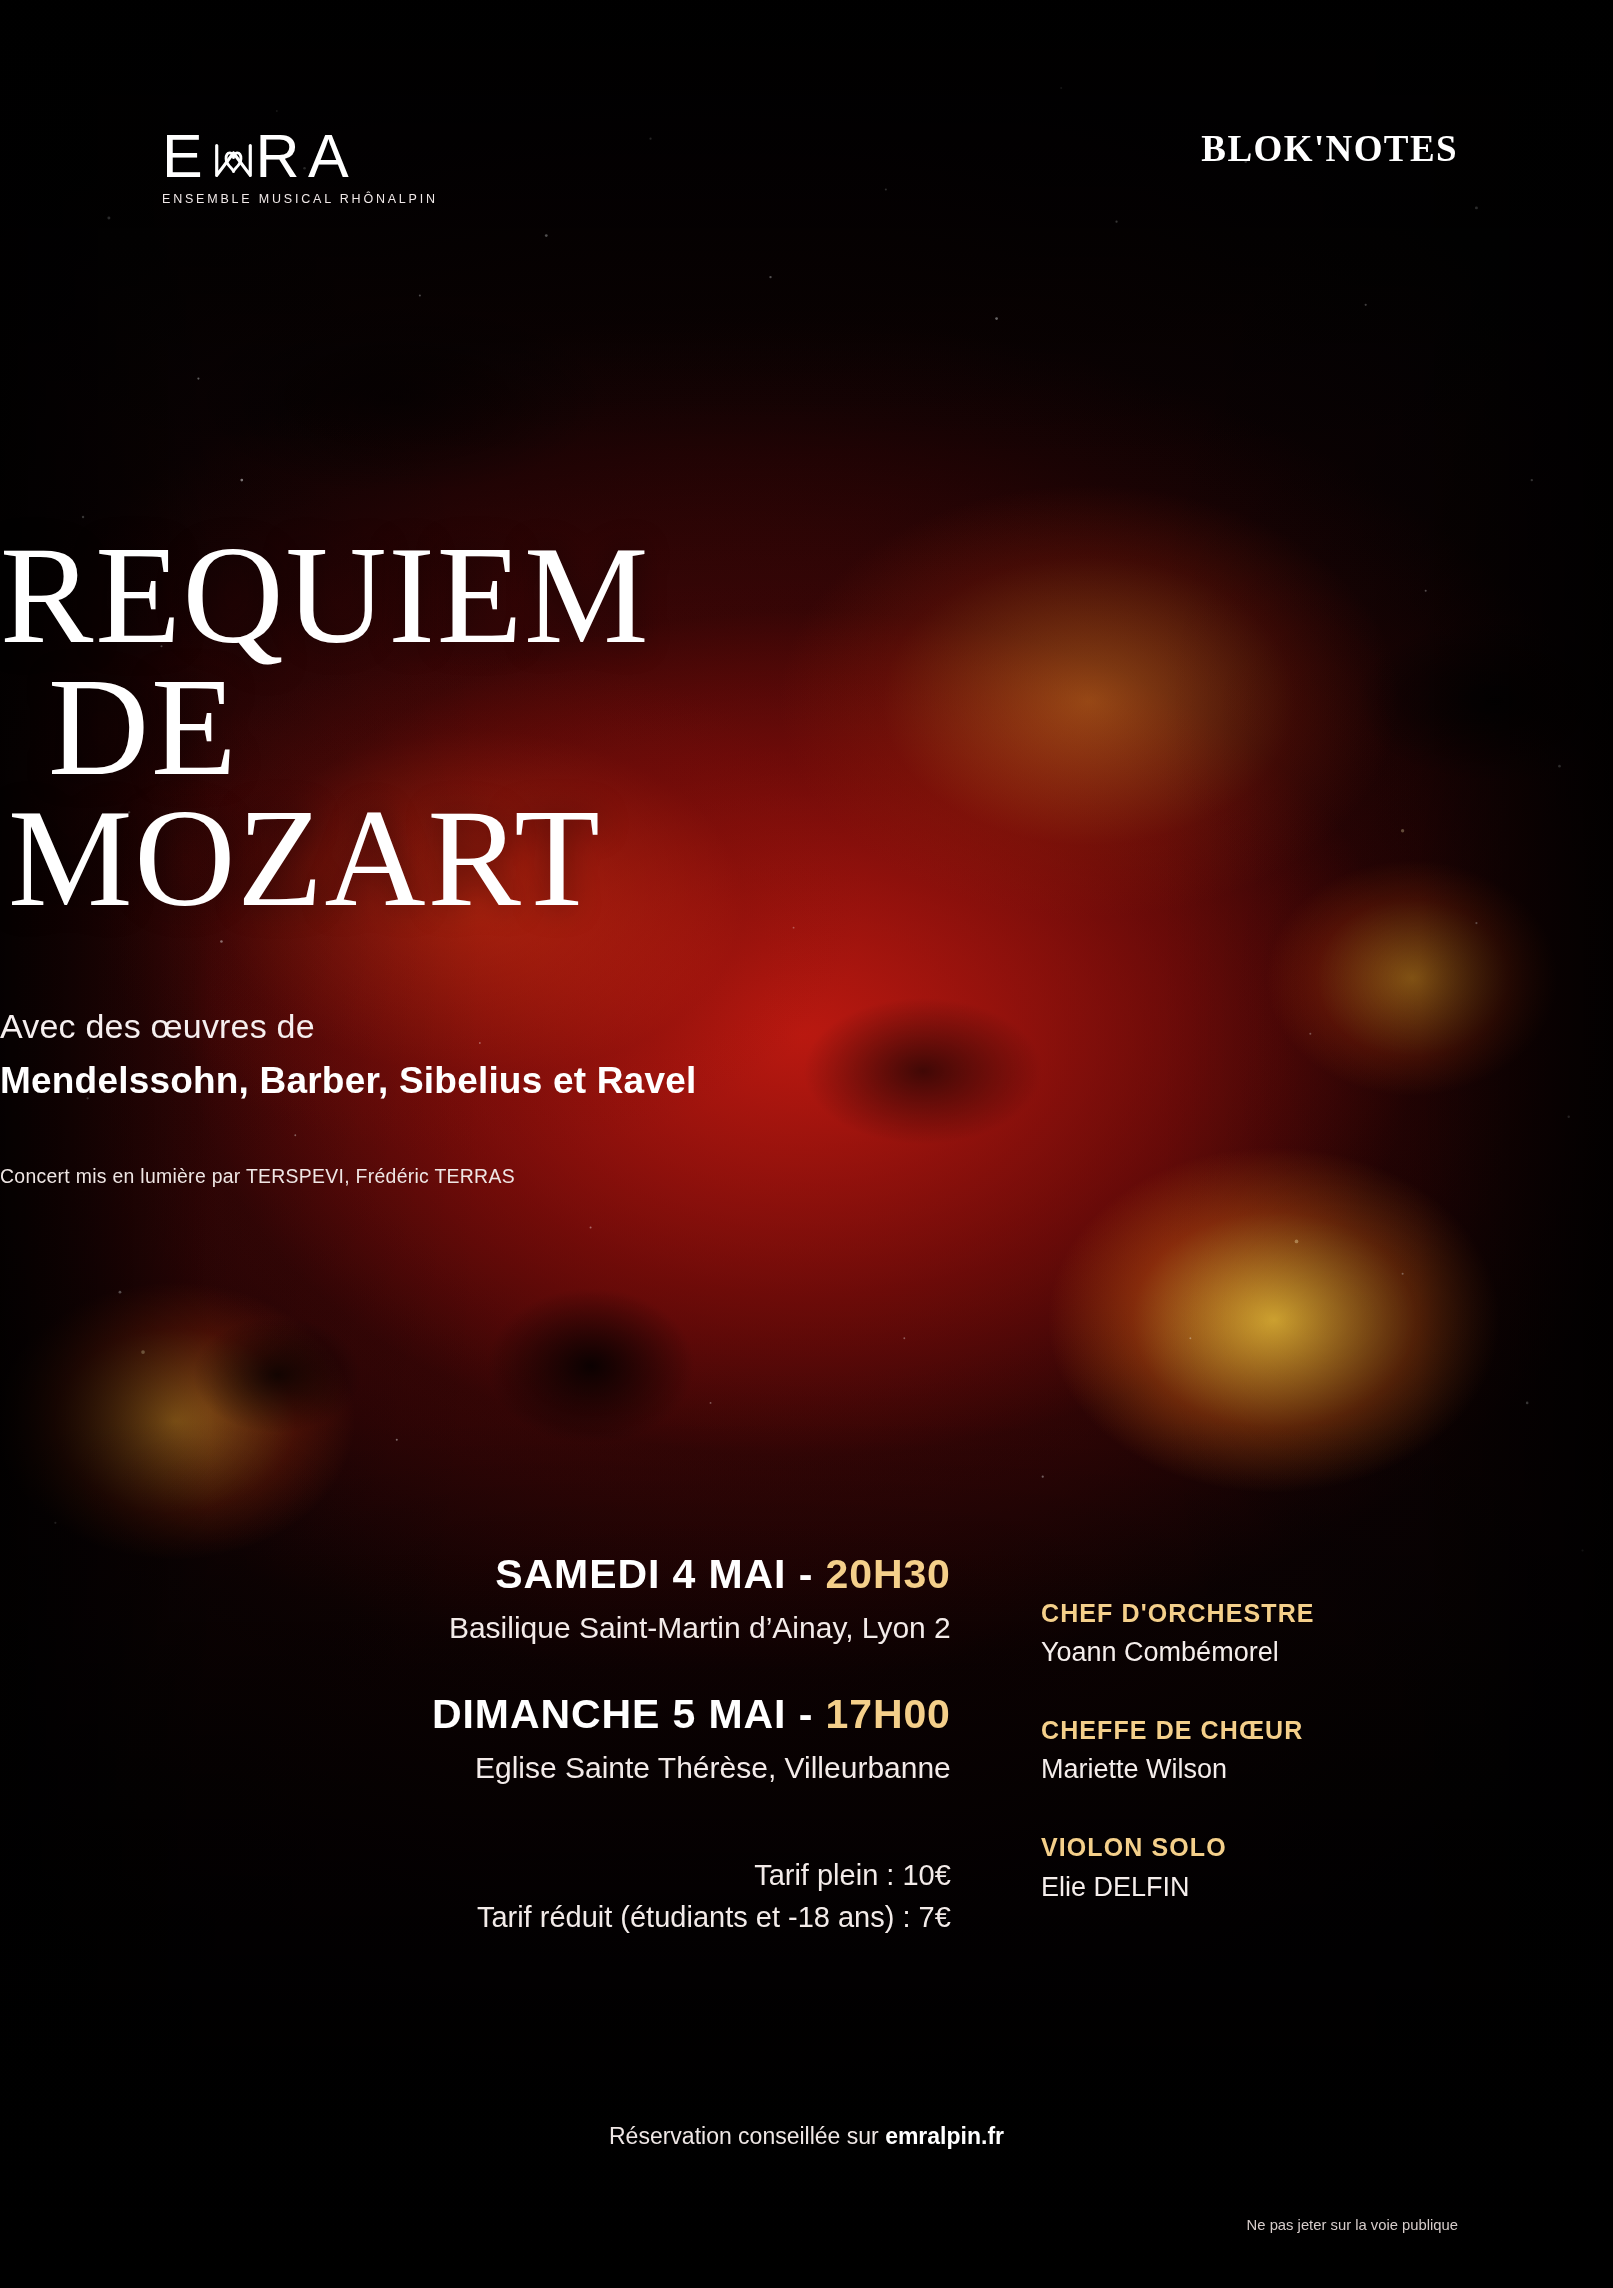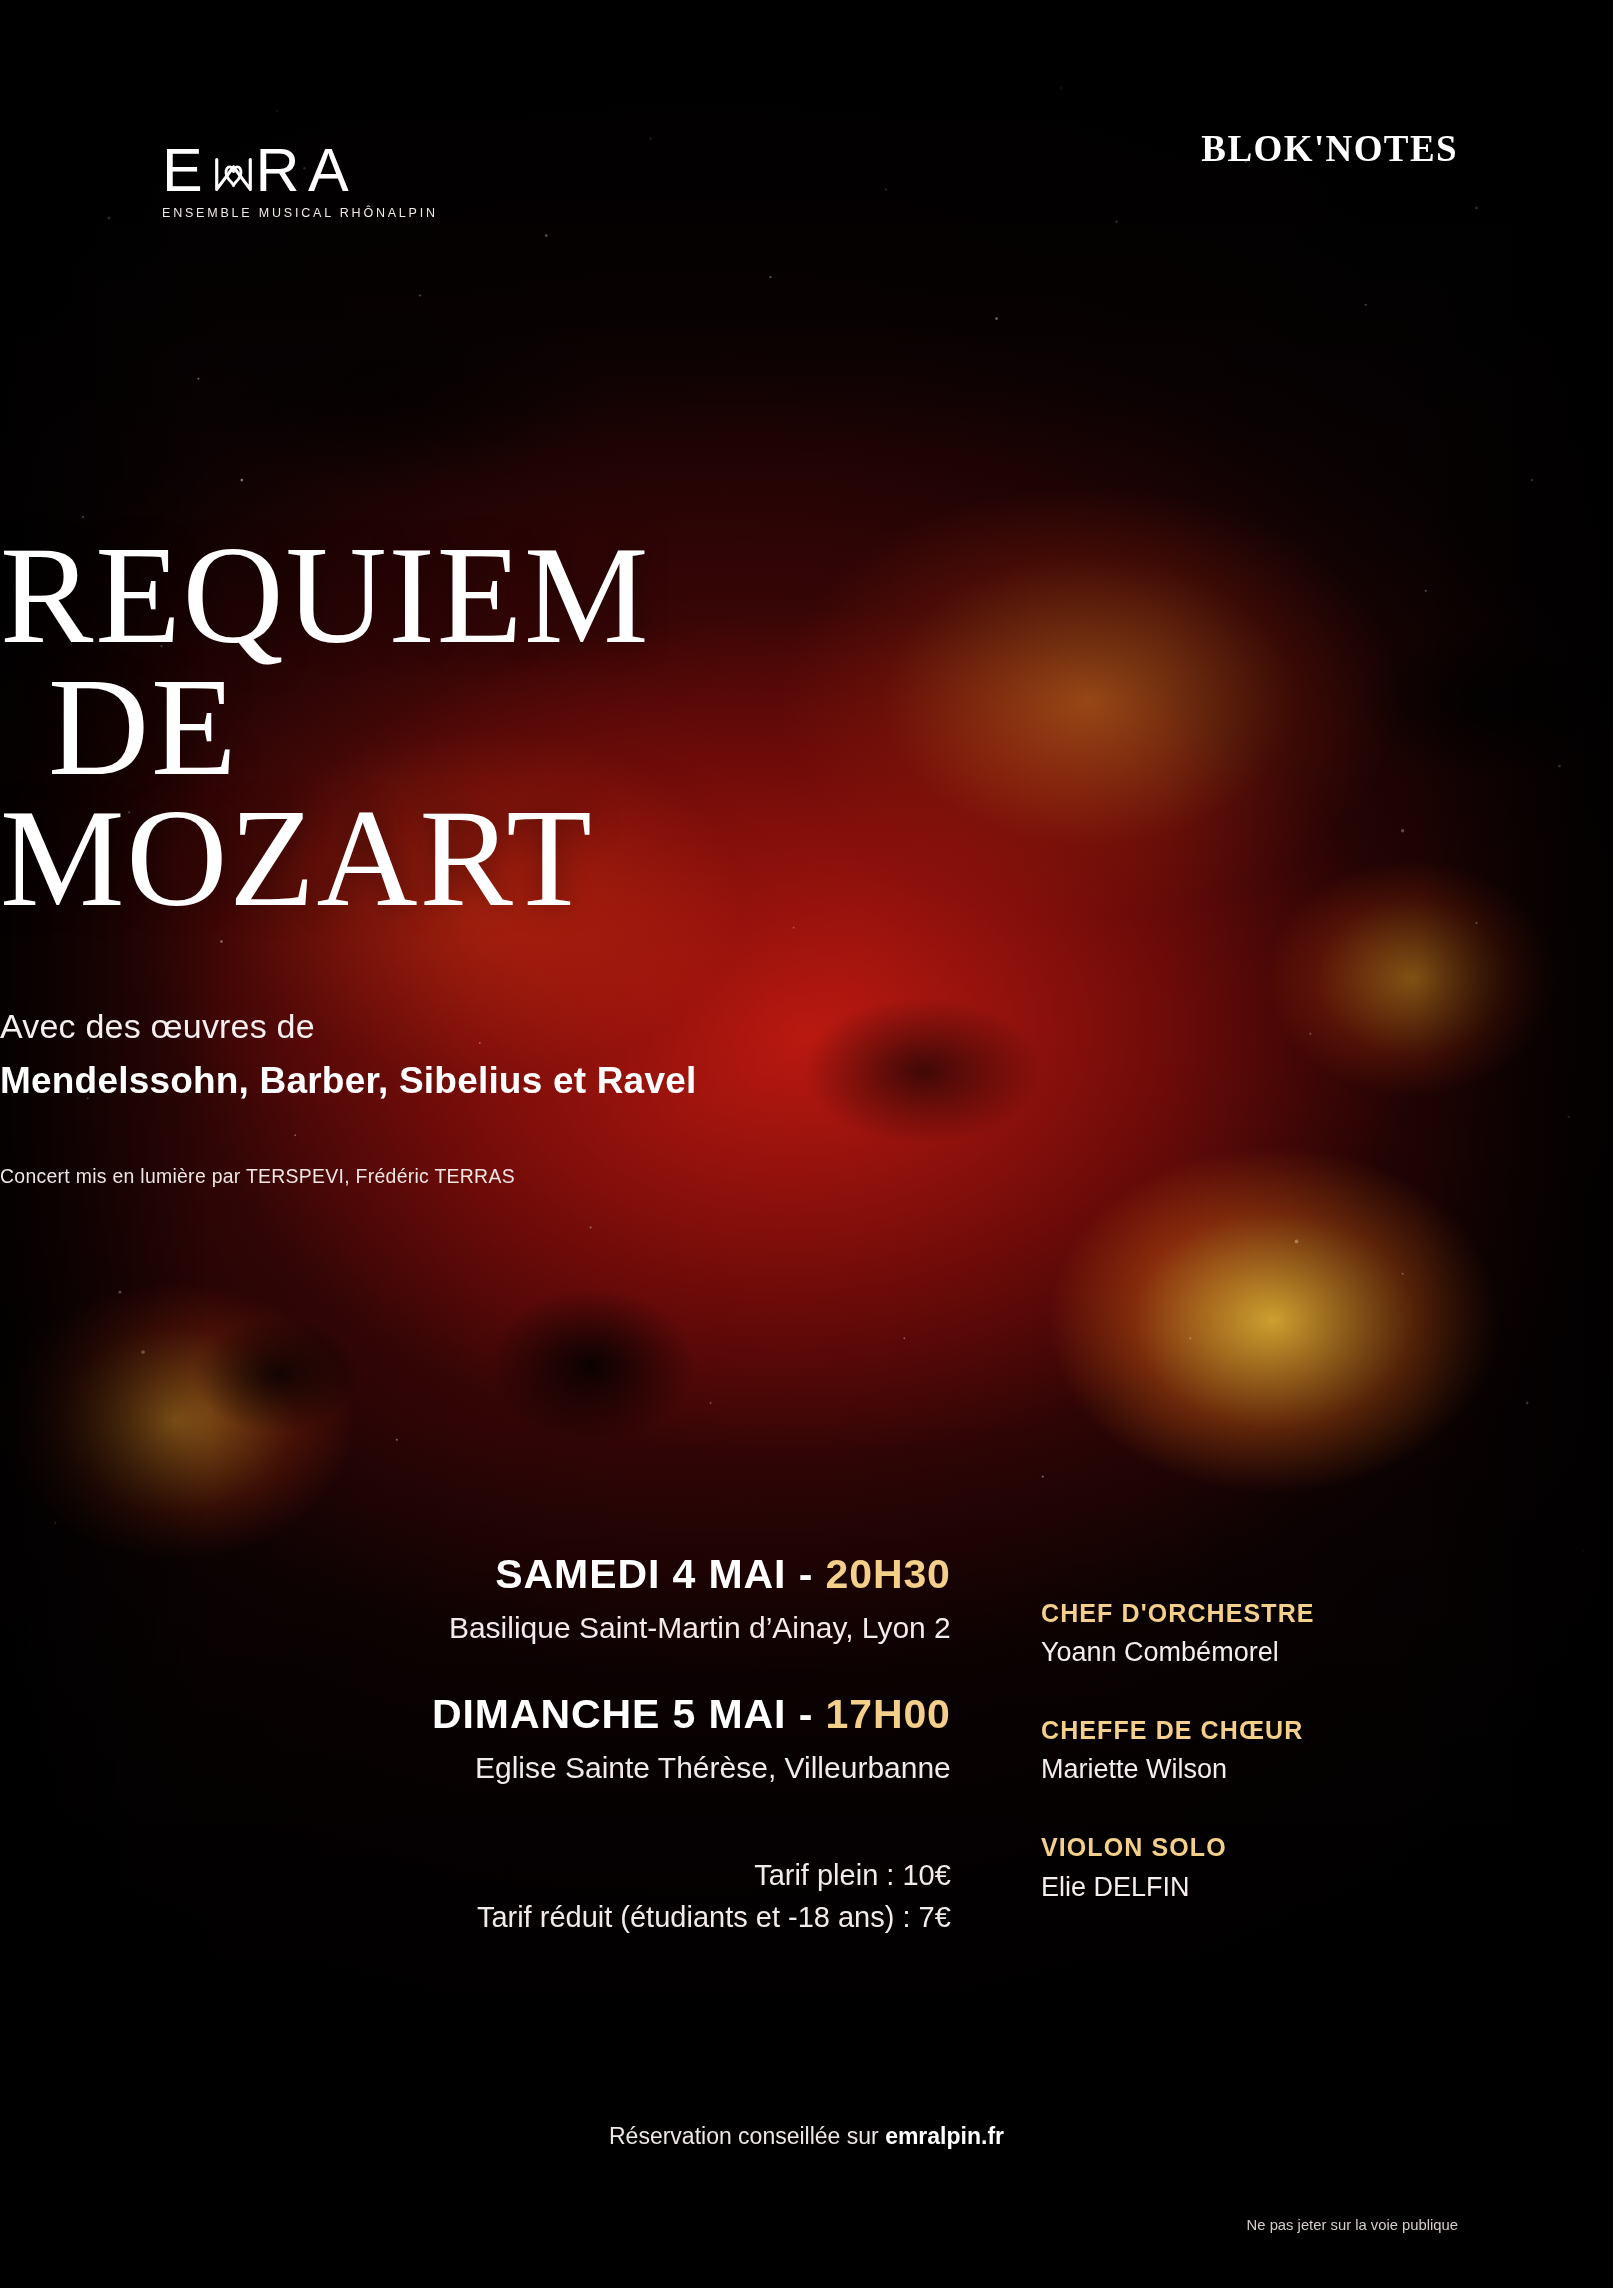--- a/index.html
+++ b/index.html
@@ -78,21 +78,20 @@
     color: #fff;
   }
   .logo-mark {
     font-family: "Liberation Sans", sans-serif;
     font-size: 61px;
     font-weight: 400;
     letter-spacing: 8.3px;
     line-height: 72px;
     color: #ffffff;
     white-space: nowrap;
-    margin-top: 14px;
   }
   .logo-mark .heart {
     display: inline-block;
     position: relative;
     width: 41px;
     height: 41px;
     vertical-align: -3.7px;
     margin: 0 1.8px;
   }
   .logo-sub {
@@ -123,21 +122,21 @@
   }
   .title-line {
     font-family: "Liberation Serif", serif;
     font-weight: 400;
     line-height: 0.98;
     letter-spacing: 1.8px;
     text-shadow: 0 0 31px rgba(0,0,0,0.45);
   }
   .t1 { font-size: 140px; }
   .t2 { font-size: 140px; margin-top: -5.5px; padding-left: 48px; }
-  .t3 { font-size: 140px; margin-top: -5.5px; }
+  .t3 { font-size: 140px; margin-top: -5.5px; padding-left: 8px; }
 
   .subtitle-1 {
     margin-top: 80px;
     font-size: 34px;
     font-weight: 400;
     color: #f6efef;
     letter-spacing: 0.2px;
   }
   .subtitle-2 {
     margin-top: 14.8px;

